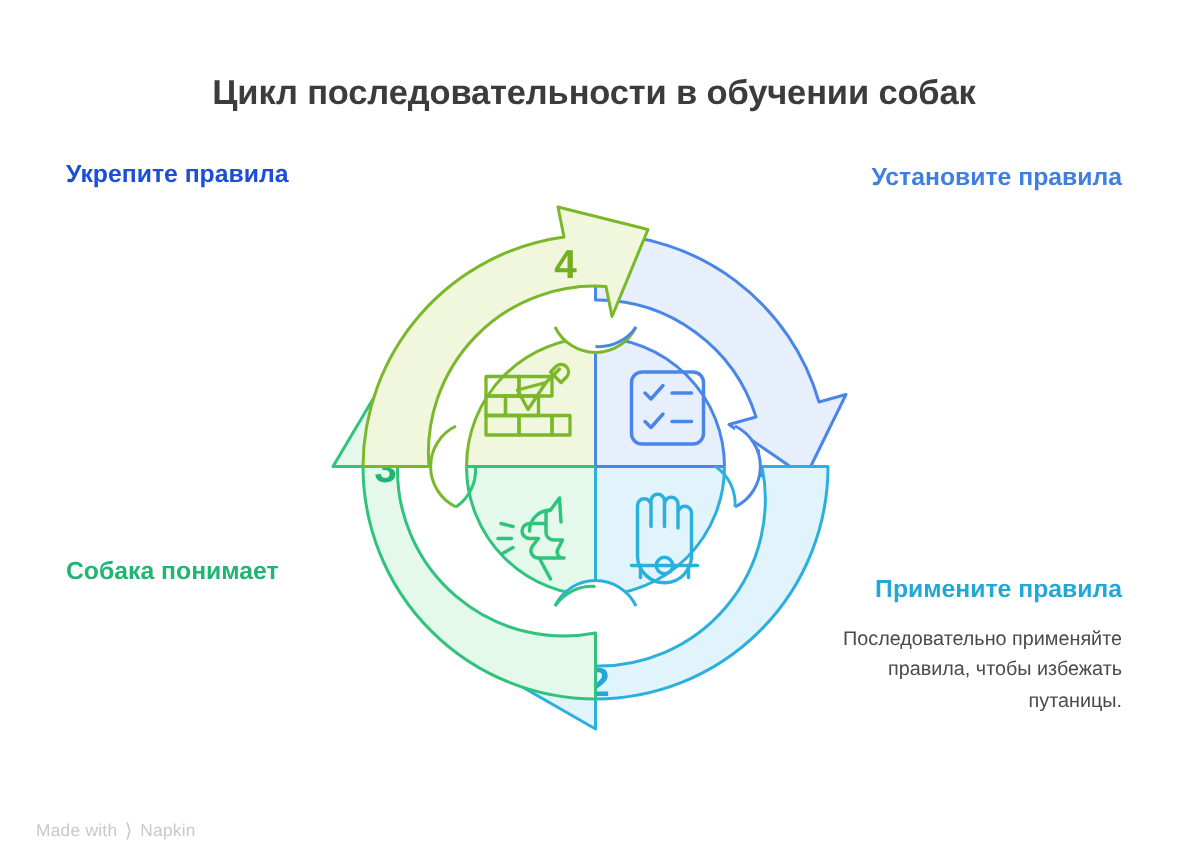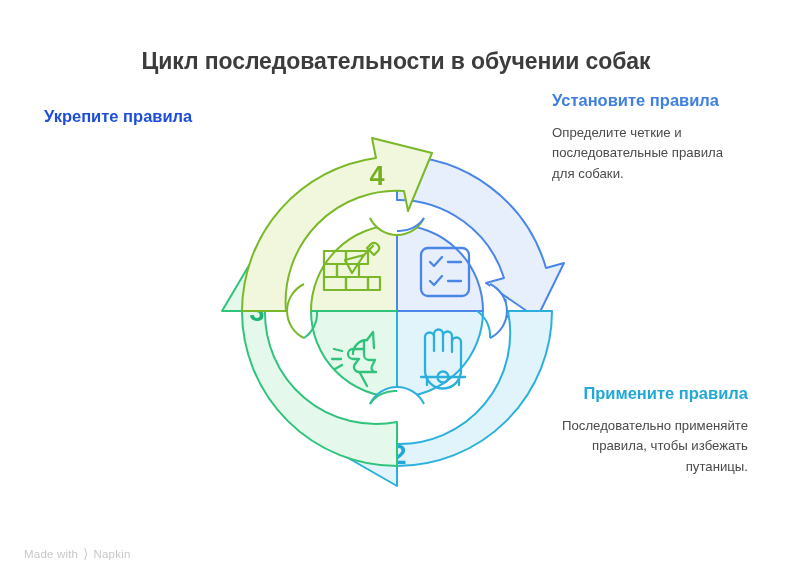--- a/index.html
+++ b/index.html
@@ -38,21 +38,21 @@
     line-height: 1.42;
     margin-bottom: 11px;
   }
   .quad-body {
     font-size: 13.2px;
     line-height: 1.52;
     color: #4a4a4a;
   }
 
   #quad-tl { left: 44px;  top: 105px; text-align: left; }
-  #quad-tr { left: 552px; top: 89px; }
+  #quad-tr { left: 552px; top: 107px; text-align: right; }
   #quad-bl { left: 44px;  top: 370px; text-align: left; }
   #quad-br { left: 552px; top: 382px; text-align: right; }
 
   #diagram {
     position: absolute;
     left: 212px;
     top: 105px;
     width: 370px;
     height: 412px;
   }
@@ -79,24 +79,24 @@
 <body>
 
 <div id="page-title">Цикл последовательности в обучении собак</div>
 
 <div class="quad" id="quad-tl">
   <div class="quad-heading" style="color:#1d4ed8;">Укрепите правила</div>
 </div>
 
 <div class="quad" id="quad-tr">
   <div class="quad-heading" style="color:#3f7fe0;">Установите правила</div>
-  <div class="quad-body">Определите четкие и последовательные правила для собаки.</div>
 </div>
 
 <div class="quad" id="quad-bl">
+  <div class="quad-heading" style="color:#21b573;">Собака понимает</div>
 </div>
 
 <div class="quad" id="quad-br">
   <div class="quad-heading" style="color:#22a8d6;">Примените правила</div>
   <div class="quad-body">Последовательно применяйте правила, чтобы избежать путаницы.</div>
 </div>
 
 <div id="diagram">
 <svg viewBox="0 0 370 412" width="370" height="412" xmlns="http://www.w3.org/2000/svg">
 

